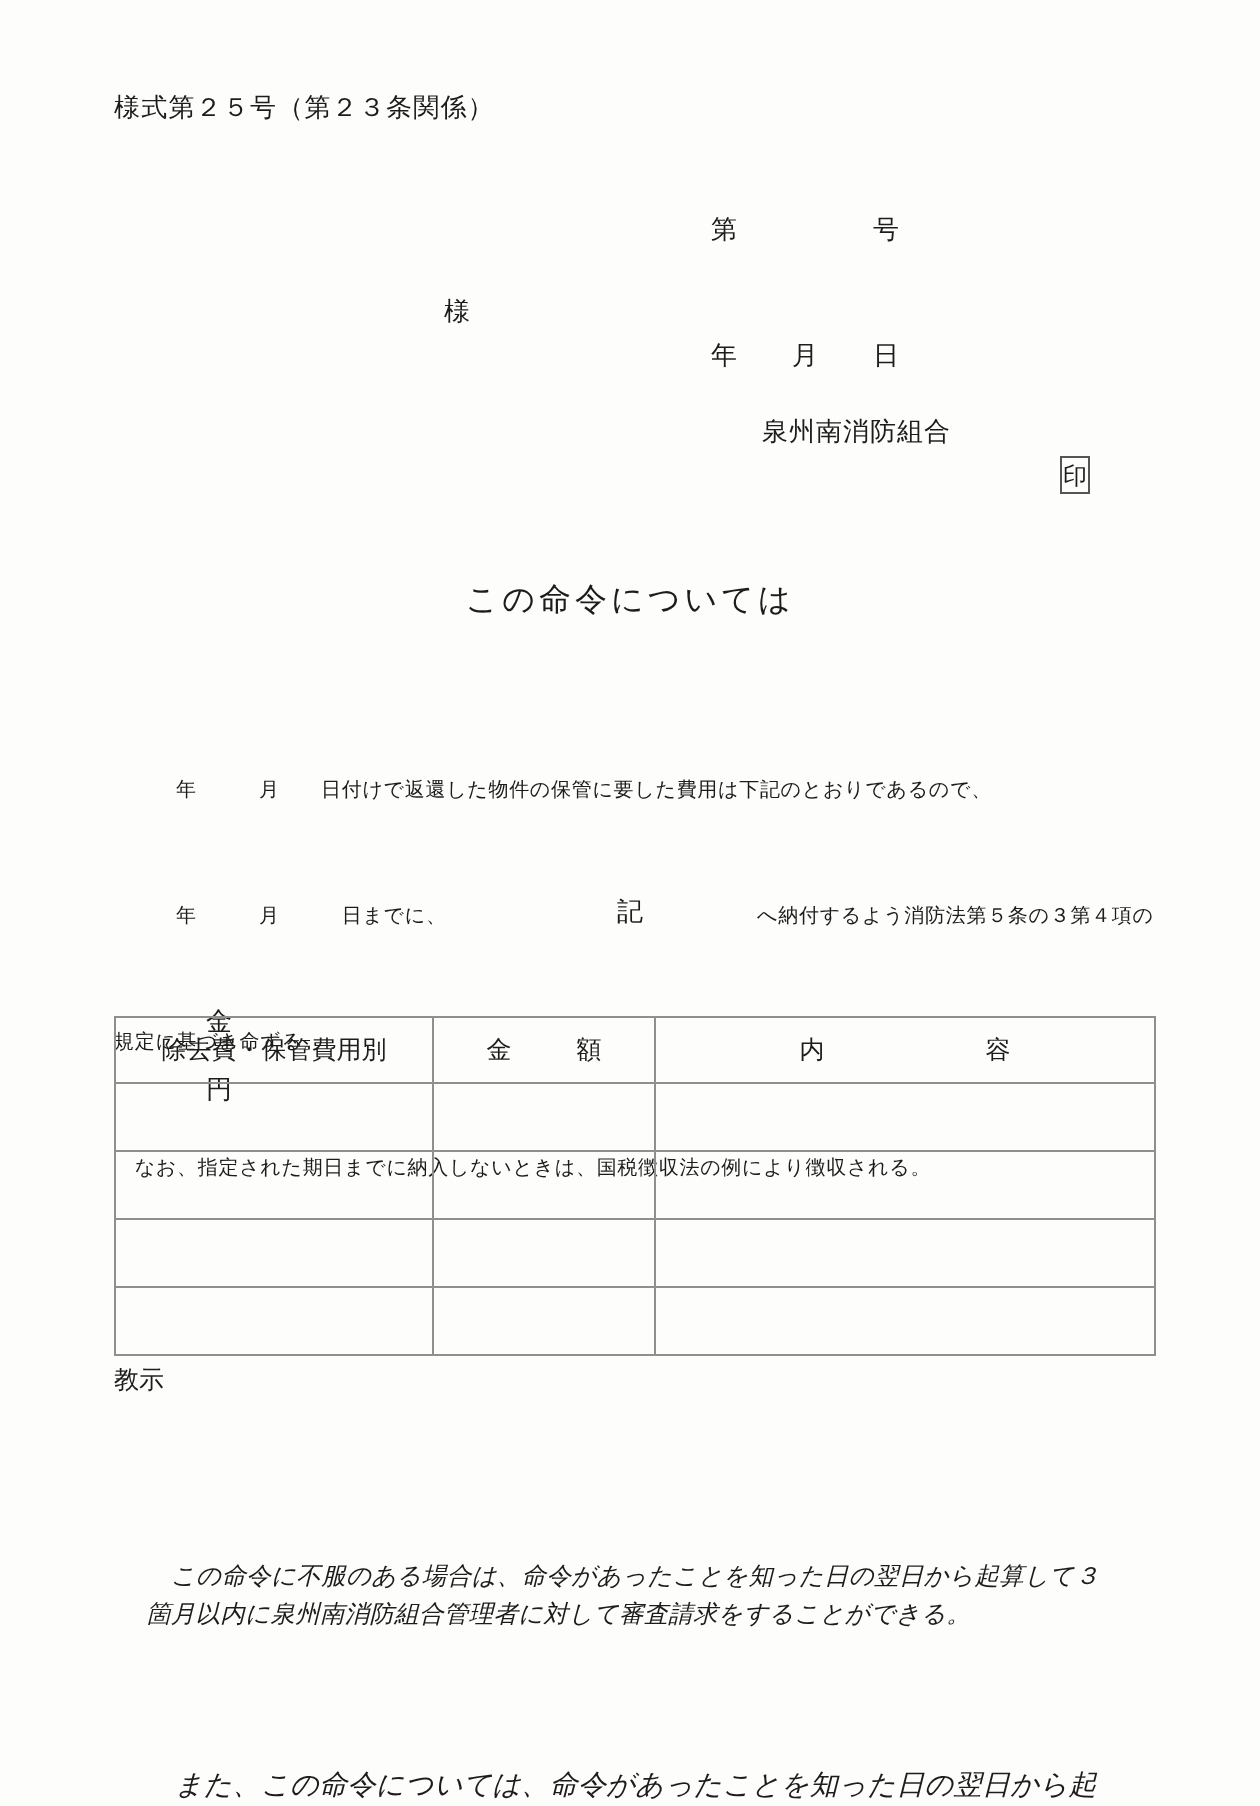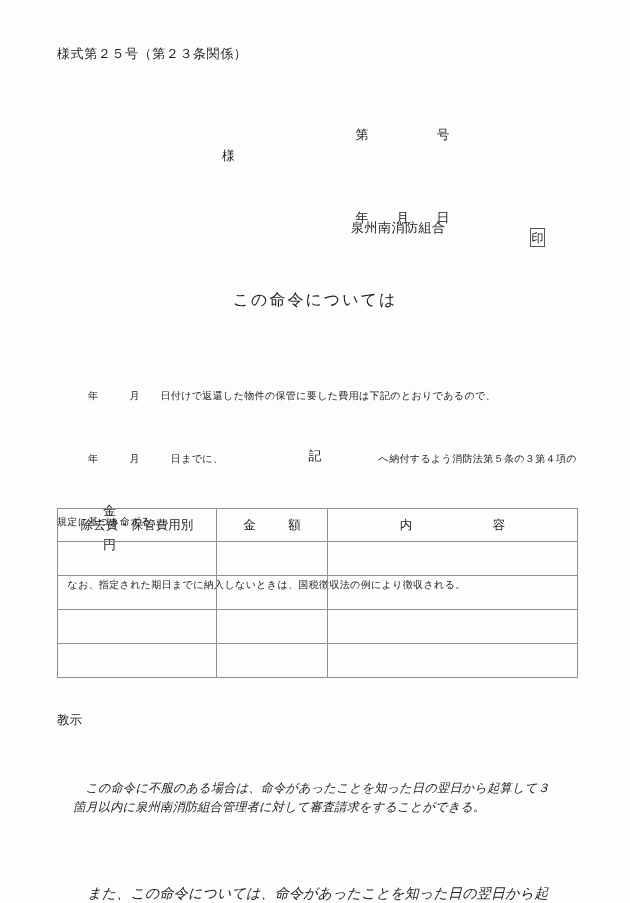--- a/index.html
+++ b/index.html
@@ -28,31 +28,30 @@
     font-size: 13px;
     letter-spacing: 0.6px;
   }
   .doc-meta {
     right: 52px; top: 62px;
     font-size: 13px;
     text-align: left;
     line-height: 21px;
     letter-spacing: 0.5px;
   }
-  .doc-meta div { white-space: pre; margin-top: 20px; }
+  .doc-meta div { white-space: pre; }
 
   .addressee {
     left: 222px; top: 147px;
     font-size: 13px;
   }
   .issuer {
-    left: 351px; top: 207px;
+    left: 381px; top: 207px;
     font-size: 13px;
     letter-spacing: 0.5px;
-    margin-top: 12px;
   }
   .seal-box {
     left: 530px; top: 228px;
     width: 15px; height: 19px;
     border: 1px solid #555;
     font-size: 12px;
     line-height: 18px;
     text-align: center;
     box-sizing: border-box;
     overflow: hidden;
@@ -106,21 +105,21 @@
     text-align: center;
     padding: 0;
   }
   .cost-table th.c1 { width: 158px; }
   .cost-table th.c2 { width: 110px; letter-spacing: 10px; text-indent: 10px; margin-left: 44px; }
   .cost-table th.c3 { width: 249px; letter-spacing: 34px; text-indent: 34px; }
   .cost-table tr.data td { height: 33px; }
 
   
   .kyoji-head {
-    left: 57px; top: 712px;
+    left: 57px; top: 682px;
     font-size: 12.5px;
   }
   .kyoji-body {
     left: 57px; top: 726px;
     width: 513px;
     font-size: 12.2px;
     line-height: 18.5px;
     letter-spacing: 0.2px;
   }
   .kyoji-body p {

